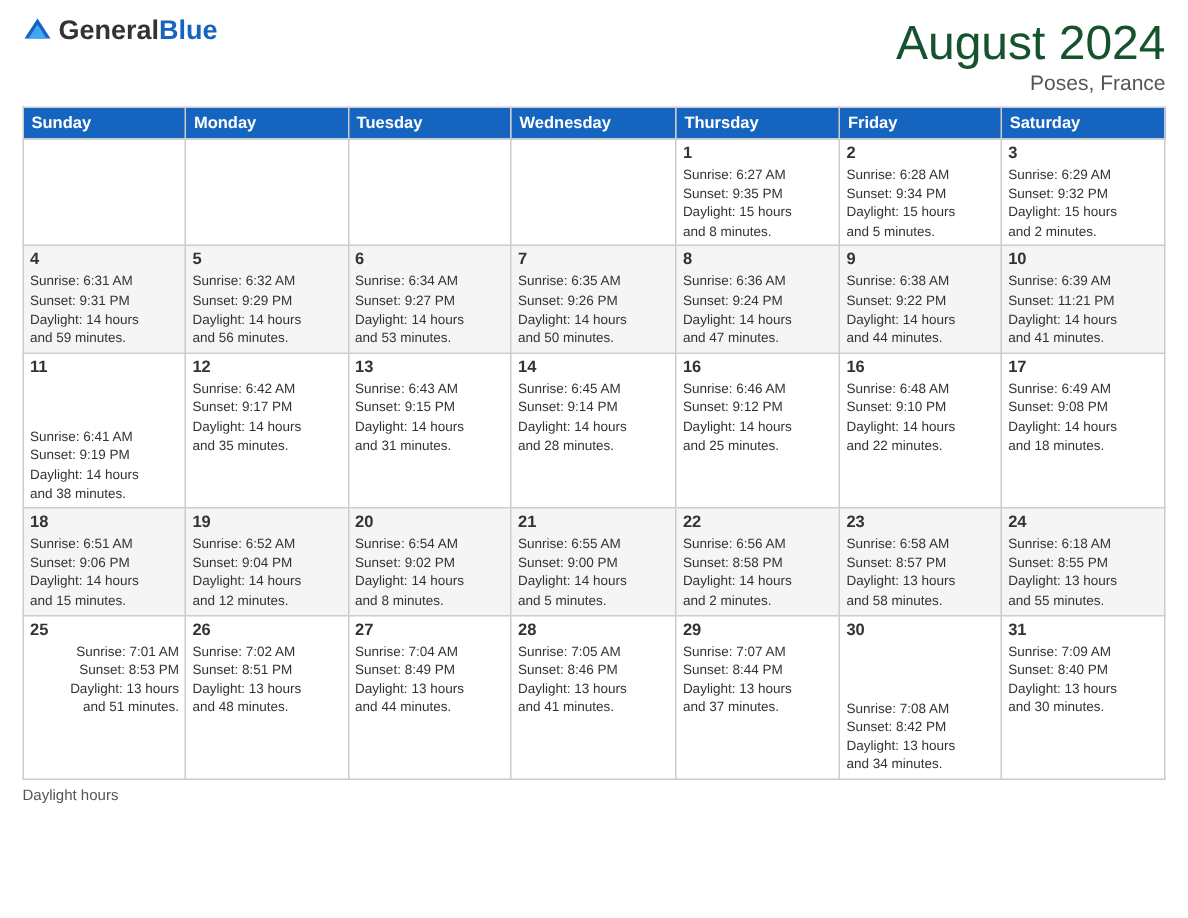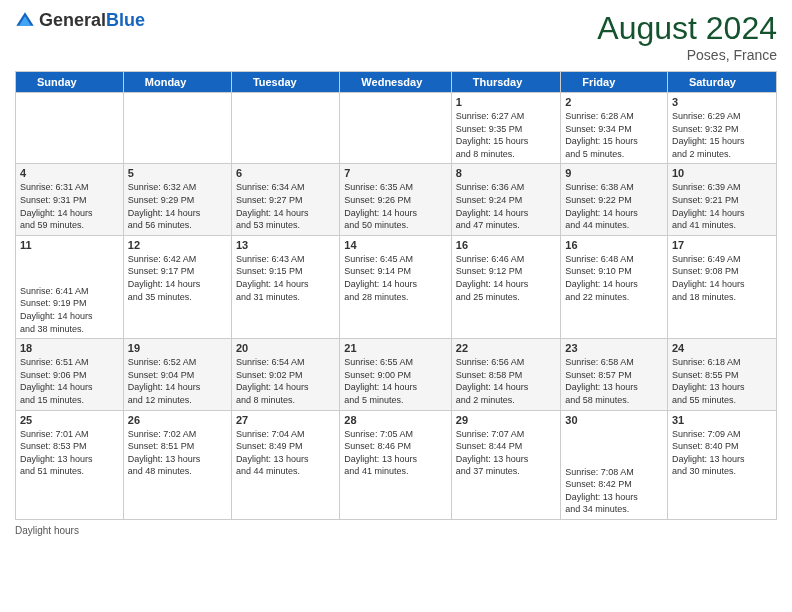--- a/index.html
+++ b/index.html
@@ -44,21 +44,21 @@
     }
     .calendar {
       width: 100%;
       border-collapse: collapse;
       font-size: 10px;
     }
     .calendar th {
       background-color: #1565c0;
       color: #fff;
       text-align: left;
-      padding: 4px 21px;
+      padding: 4px 5px;
       font-size: 11px;
       border: 1px solid #ccc;
     }
     .calendar td {
       border: 1px solid #ccc;
       vertical-align: top;
       padding: 3px 4px;
       width: 113px;
       min-height: 70px;
       background: #fff;
@@ -186,21 +186,21 @@
           <td>
             <span class="day-num">9</span>
             <div class="day-info" style="white-space: pre-line;">Sunrise: 6:38 AM
 Sunset: 9:22 PM
 Daylight: 14 hours
 and 44 minutes.</div>
           </td>
           <td>
             <span class="day-num">10</span>
             <div class="day-info" style="white-space: pre-line;">Sunrise: 6:39 AM
-Sunset: 9:21 PM
+Sunset: 11:21 PM
 Daylight: 14 hours
 and 41 minutes.</div>
           </td>
         </tr>
         <tr>
           <td>
             <span class="day-num">11</span>
             <div class="day-info" style="white-space: pre-line; margin-top: 34px;">Sunrise: 6:41 AM
 Sunset: 9:19 PM
 Daylight: 14 hours
@@ -296,21 +296,21 @@
             <span class="day-num">24</span>
             <div class="day-info" style="white-space: pre-line;">Sunrise: 6:18 AM
 Sunset: 8:55 PM
 Daylight: 13 hours
 and 55 minutes.</div>
           </td>
         </tr>
         <tr>
           <td>
             <span class="day-num">25</span>
-            <div class="day-info" style="white-space: pre-line;">Sunrise: 7:01 AM
+            <div class="day-info" style="white-space: pre-line; text-align: right;">Sunrise: 7:01 AM
 Sunset: 8:53 PM
 Daylight: 13 hours
 and 51 minutes.</div>
           </td>
           <td>
             <span class="day-num">26</span>
             <div class="day-info" style="white-space: pre-line;">Sunrise: 7:02 AM
 Sunset: 8:51 PM
 Daylight: 13 hours
 and 48 minutes.</div>

